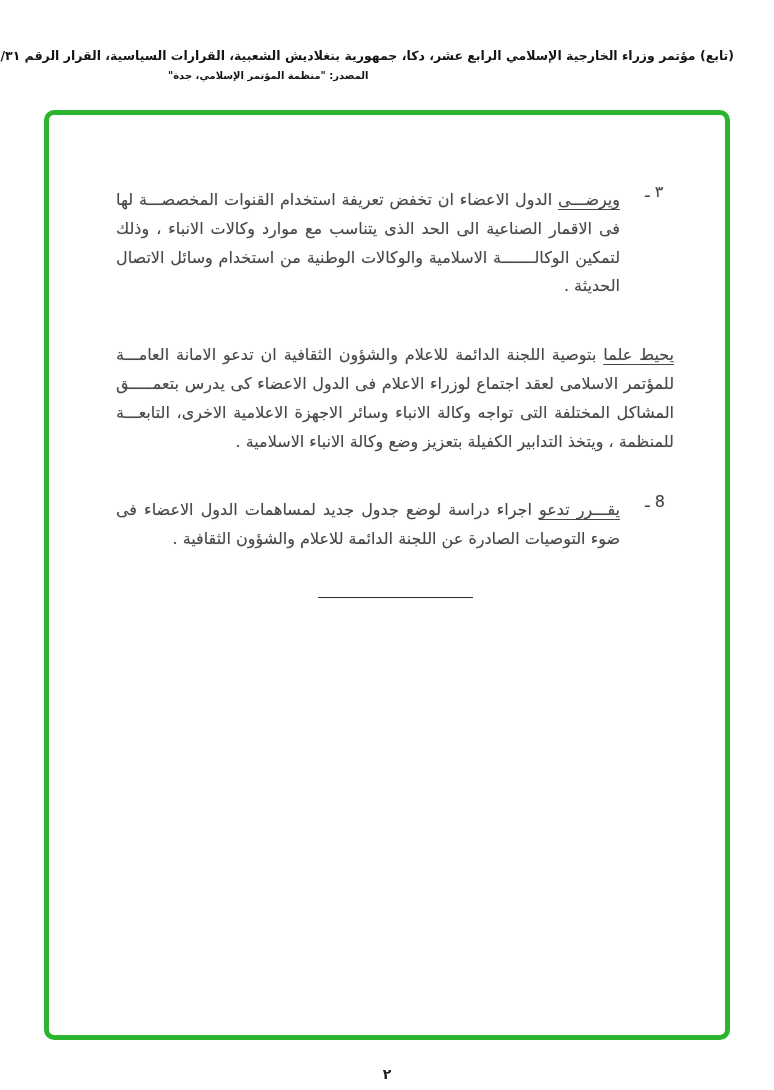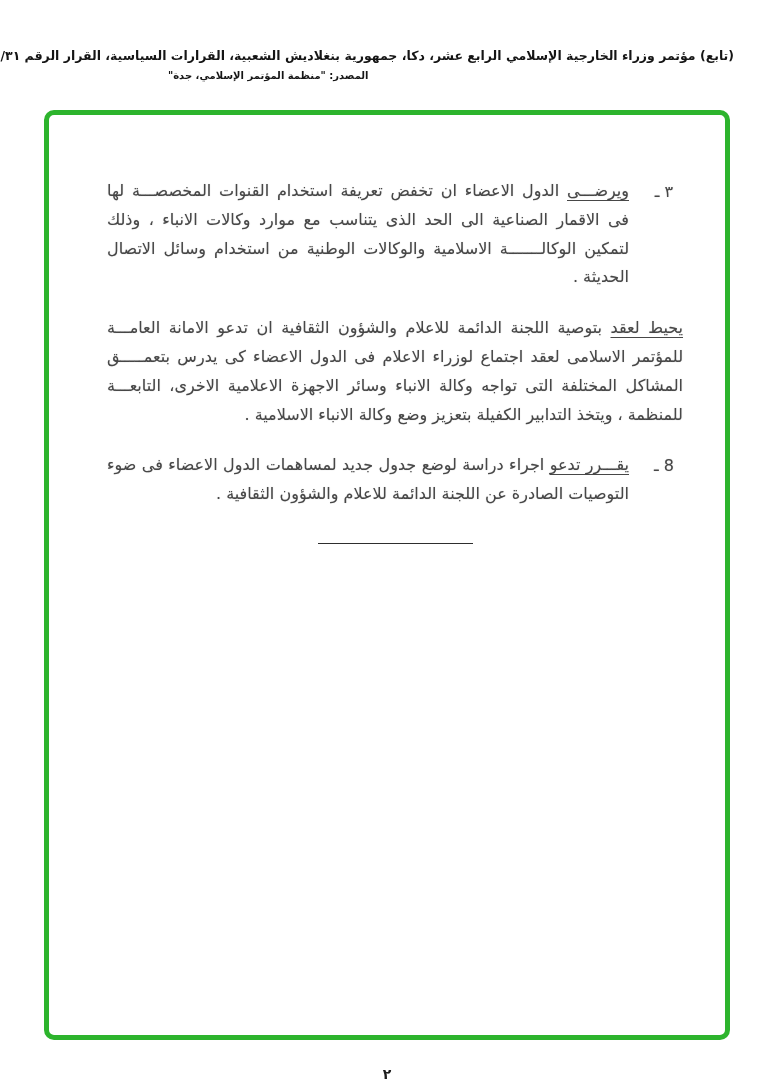--- a/index.html
+++ b/index.html
@@ -60,24 +60,24 @@
   }
   .item{
     display:flex;
     gap:16px;
     margin-bottom:22px;
   }
   .num{
     flex:none;
     width:38px;
     padding-top:1px;
-    text-align:center;
+    text-align:left;
   }
   .txt{
-    margin:0;
+    margin:9px;
     flex:1;
     text-align:justify;
   }
   .lead{
     text-decoration:underline;
     text-underline-offset:4px;
   }
   .divider{
     width:155px;
     margin:34px auto 0 auto;
@@ -107,21 +107,21 @@
 
   <div class="frame">
     <div class="scan">
 
       <div class="item">
         <div class="num">٣ ـ</div>
         <p class="txt"><span class="lead">ويرضـــى</span> <span>الدول الاعضاء ان تخفض تعريفة استخدام القنوات المخصصـــة لها فى الاقمار الصناعية الى الحد الذى يتناسب مع موارد وكالات الانباء ، وذلك لتمكين الوكالـــــــة الاسلامية والوكالات الوطنية من استخدام وسائل الاتصال الحديثة .</span></p>
       </div>
 
       <div class="item">
-        <p class="txt"><span class="lead">يحيط لعقد</span> <span>بتوصية اللجنة الدائمة للاعلام والشؤون الثقافية ان تدعو الامانة العامـــة للمؤتمر الاسلامى لعقد اجتماع لوزراء الاعلام فى الدول الاعضاء كى يدرس بتعمـــــق المشاكل المختلفة التى تواجه وكالة الانباء وسائر الاجهزة الاعلامية الاخرى، التابعـــة للمنظمة ، ويتخذ التدابير الكفيلة بتعزيز وضع وكالة الانباء الاسلامية .</span></p>
+        <p class="txt"><span class="lead">يحيط علما</span> <span>بتوصية اللجنة الدائمة للاعلام والشؤون الثقافية ان تدعو الامانة العامـــة للمؤتمر الاسلامى لعقد اجتماع لوزراء الاعلام فى الدول الاعضاء كى يدرس بتعمـــــق المشاكل المختلفة التى تواجه وكالة الانباء وسائر الاجهزة الاعلامية الاخرى، التابعـــة للمنظمة ، ويتخذ التدابير الكفيلة بتعزيز وضع وكالة الانباء الاسلامية .</span></p>
       </div>
 
       <div class="item">
         <div class="num">8 ـ</div>
         <p class="txt"><span class="lead">يقـــرر تدعو</span> <span>اجراء دراسة لوضع جدول جديد لمساهمات الدول الاعضاء فى ضوء التوصيات الصادرة عن اللجنة الدائمة للاعلام والشؤون الثقافية .</span></p>
       </div>
 
       <div class="divider"></div>
 
     </div>

